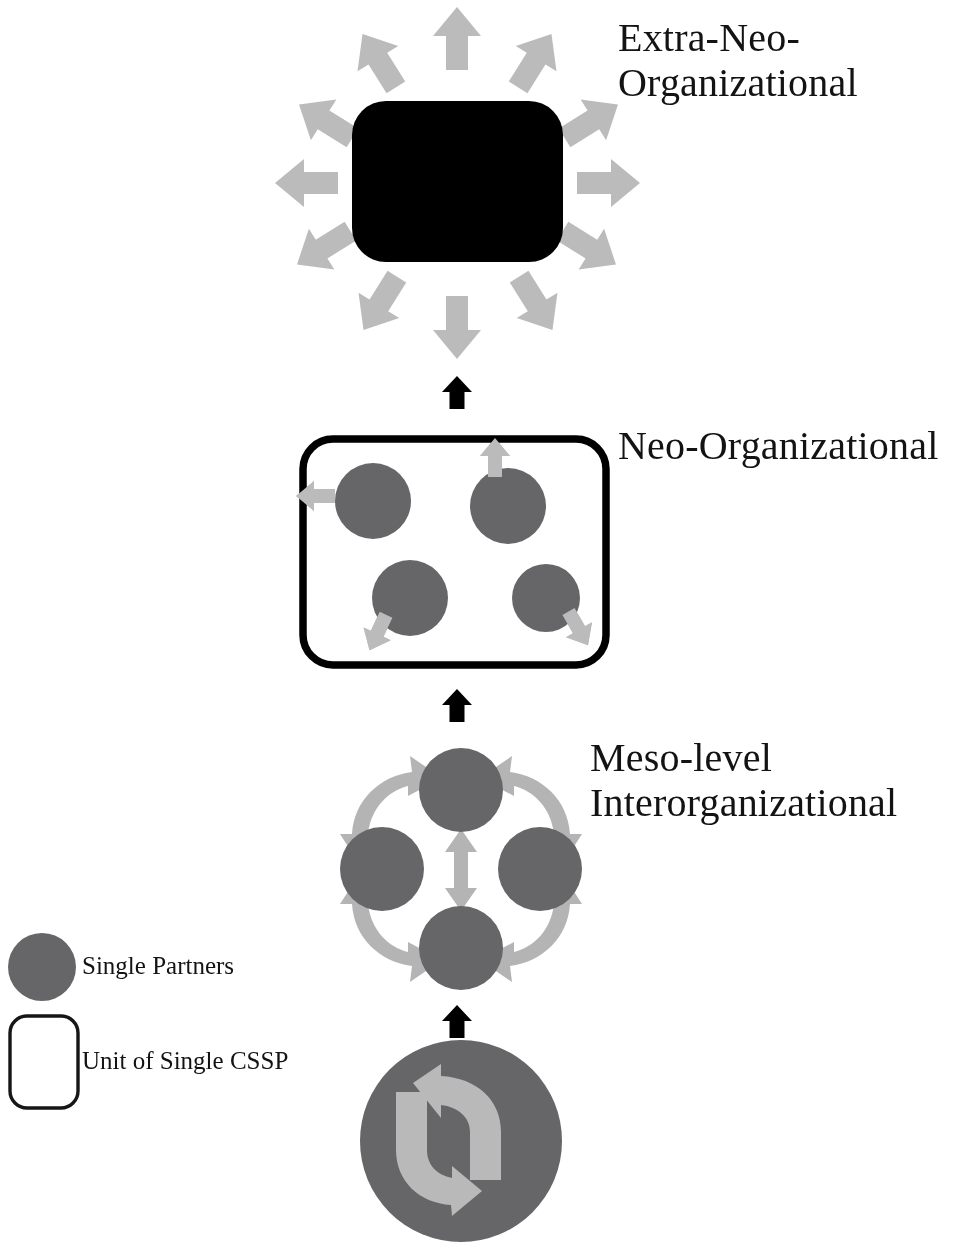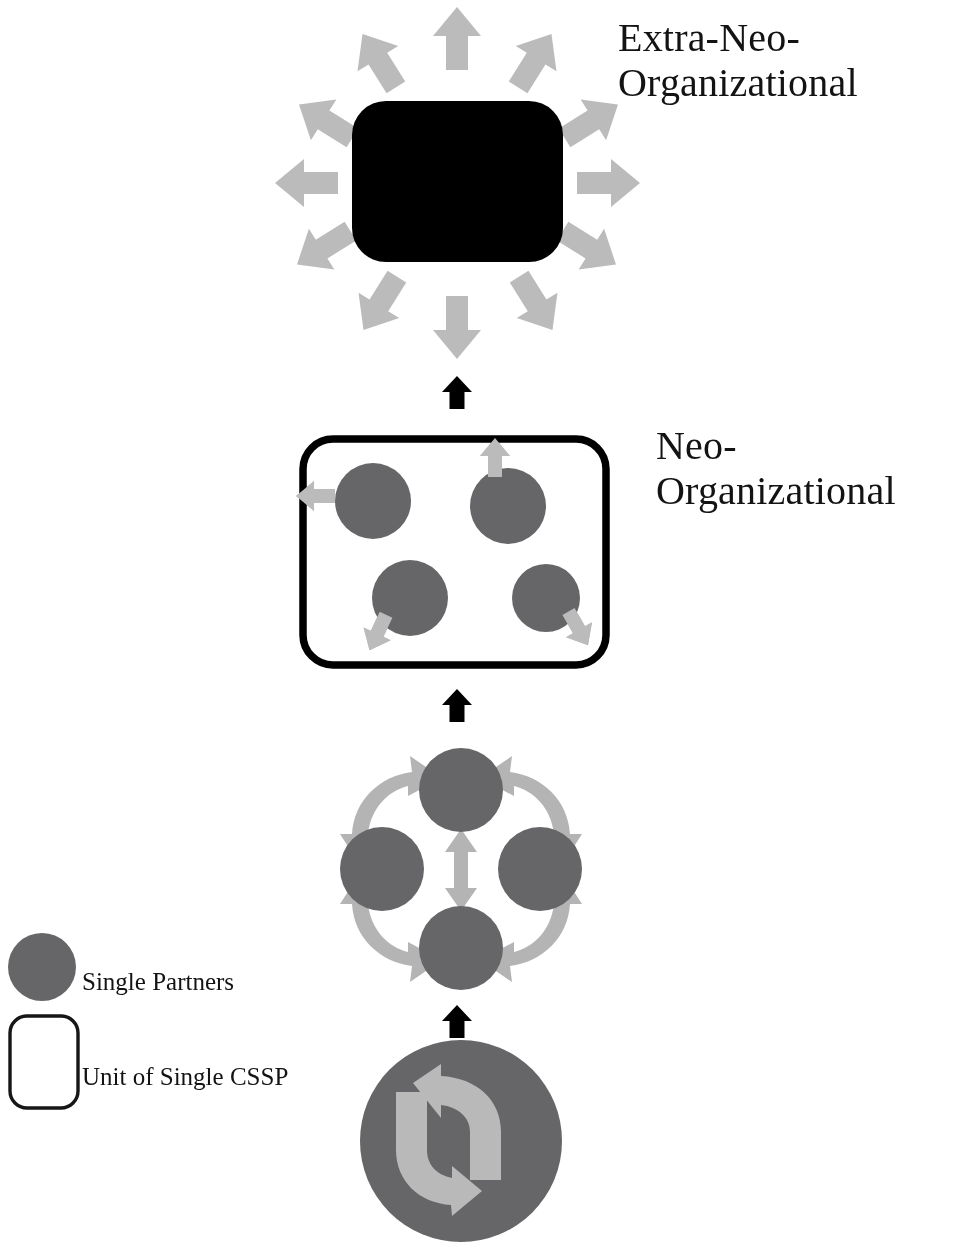--- a/index.html
+++ b/index.html
@@ -32,32 +32,31 @@
     position: absolute;
     font-family: "Liberation Serif", "DejaVu Serif", serif;
     font-size: 40px;
     line-height: 1.12;
     color: #131313;
     letter-spacing: 0.2px;
     white-space: pre-line;
     font-weight: 400;
   }
   #label-extra-neo { left: 618px; top: 16px; }
-  #label-neo       { left: 618px; top: 424px; margin-left: 38px; }
+  #label-neo       { left: 618px; top: 424px; }
   #label-meso      { left: 590px; top: 736px; }
   #label-micro     { left: 572px; top: 1034px; }
 
   .legend-text {
     position: absolute;
     font-family: "Liberation Serif", "DejaVu Serif", serif;
     font-size: 25px;
     color: #131313;
     white-space: nowrap;
     font-weight: 400;
-    margin-top: 16px;
   }
   #legend-label-partners { left: 82px; top: 952px; }
   #legend-label-unit     { left: 82px; top: 1047px; }
 </style>
 </head>
 <body>
 
 <div id="diagram-root">
 
   <svg id="diagram-svg" width="968" height="1252" viewBox="0 0 968 1252">
@@ -245,19 +244,21 @@
       <circle cx="42" cy="967" r="34" fill="#666668"></circle>
       <rect x="10" y="1016" width="68" height="92" rx="17" ry="17" fill="#ffffff" stroke="#161616" stroke-width="3.4"></rect>
     </g>
   </svg>
 
   <div class="lvl-label" id="label-extra-neo">Extra-Neo-
 Organizational</div>
 
   <div class="lvl-label" id="label-neo">Neo-Organizational</div>
 
+  <div class="lvl-label" id="label-meso">Meso-level
+Interorganizational</div>
 
 
   <div class="legend-text" id="legend-label-partners">Single Partners</div>
 
   <div class="legend-text" id="legend-label-unit">Unit of Single CSSP</div>
 
 </div>
 
 </body></html>

